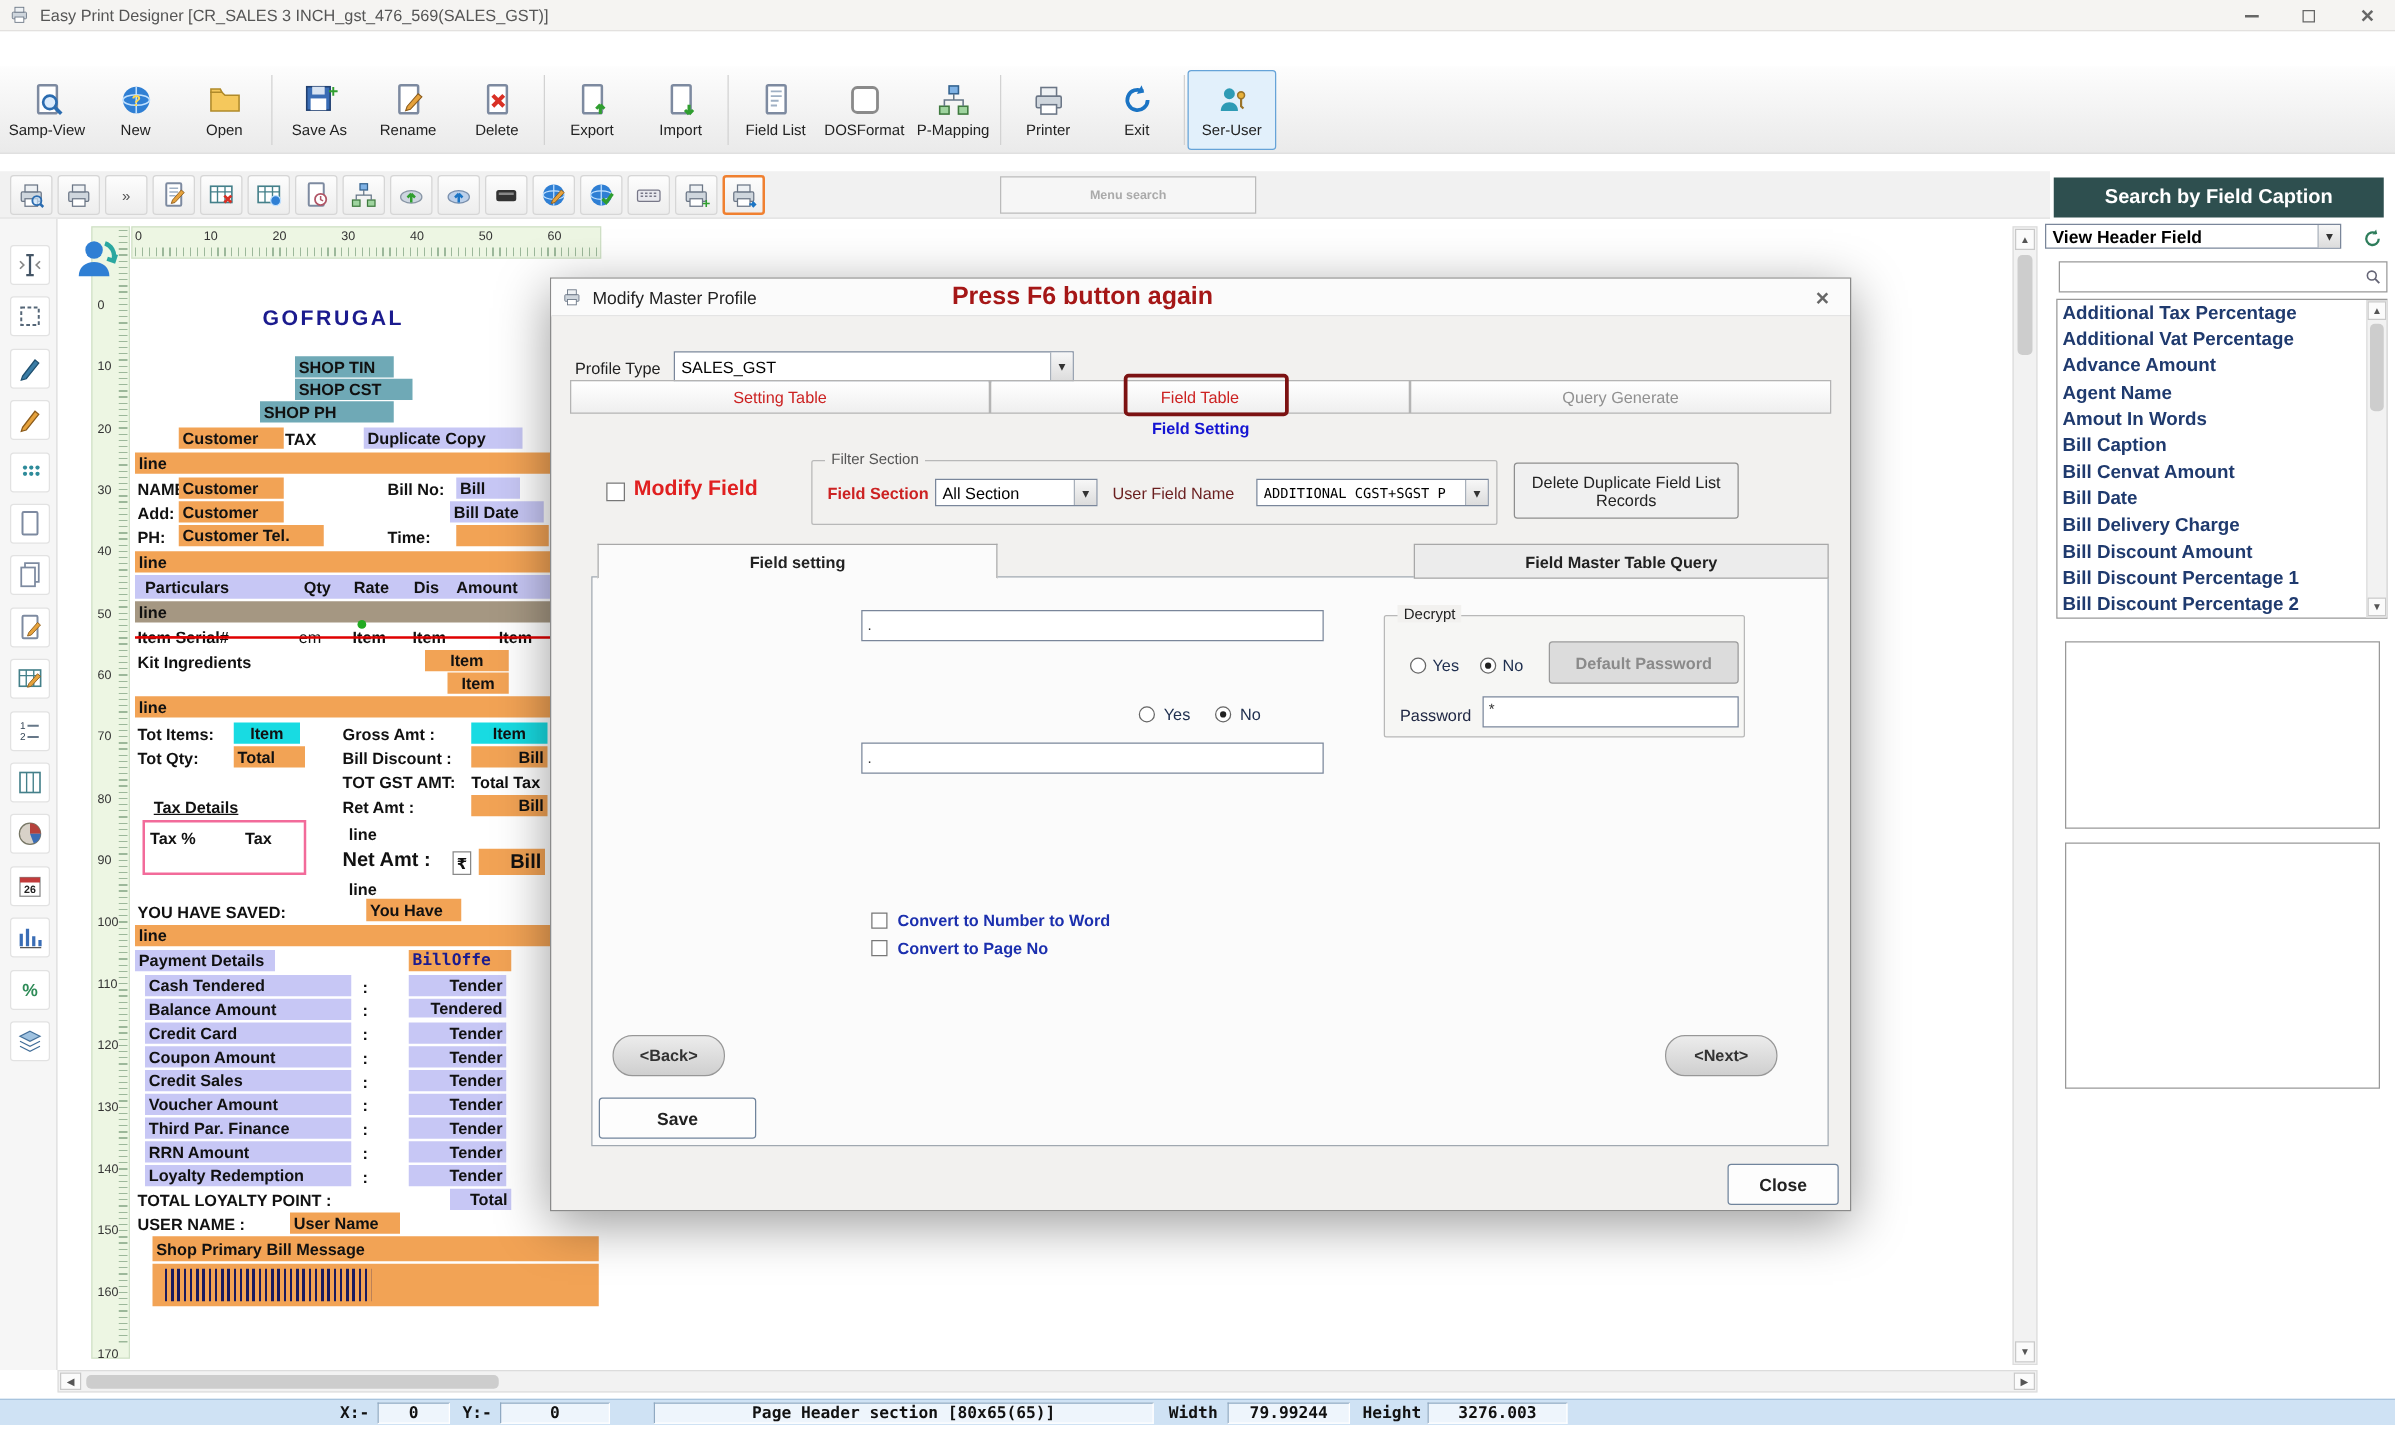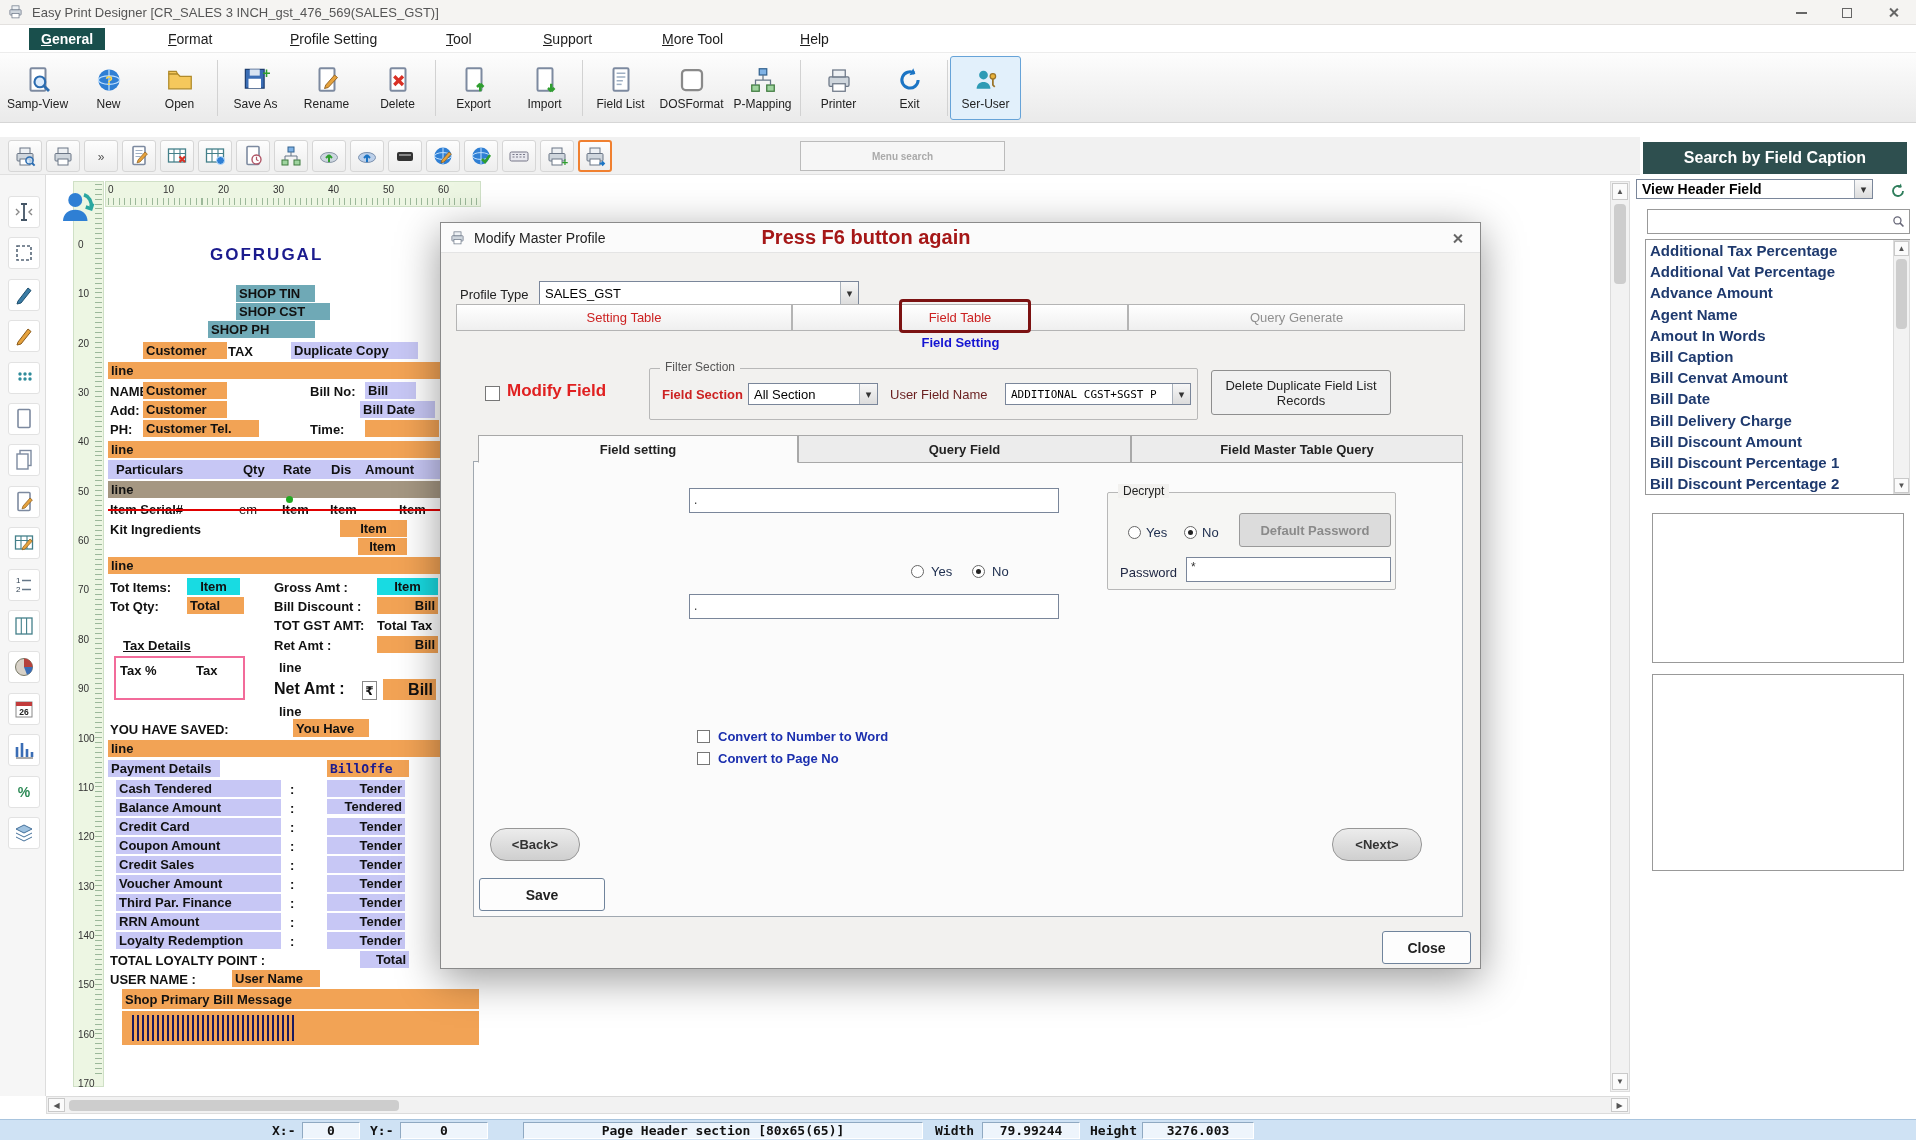--- a/index.html
+++ b/index.html
@@ -147,29 +147,20 @@
         </div>
       <div class="wbtn">
           <div class="max-shape"></div>
         </div>
       <div class="wbtn">
           <div class="x-shape"></div>
         </div>
     </div>
   </div>
 
-  <div id="menubar">
-      <div class="menu-item sel" style="left: 29px;">General</div>
-      <div class="menu-item" style="left: 156px;">Format</div>
-      <div class="menu-item" style="left: 278px;">Profile Setting</div>
-      <div class="menu-item" style="left: 434px;">Tool</div>
-      <div class="menu-item" style="left: 531px;">Support</div>
-      <div class="menu-item" style="left: 650px;">More Tool</div>
-      <div class="menu-item" style="left: 788px;">Help</div>
-    </div>
 
   <div id="toolbar1">
       <div class="tbtn">
         <svg viewBox="0 0 24 24" width="30" height="30">
           <rect x="6" y="2.5" width="12" height="18" rx="1" fill="#ffffff" stroke="#7d8aa0" stroke-width="1.6"></rect>
           <circle cx="13.5" cy="13.5" r="4.3" fill="rgba(200,225,250,.65)" stroke="#2b6cb0" stroke-width="1.7"></circle>
           <line x1="16.6" y1="16.6" x2="20.8" y2="20.8" stroke="#2b6cb0" stroke-width="2.3"></line>
         </svg>
         <span class="tlbl">Samp-View</span>
       </div>
@@ -629,21 +620,20 @@
       <span class="dlbl" style="left:240px;top:18px;color:#6a1f1f">User Field Name</span>
       <div class="combo" style="left:355px;top:14px;width:186px;height:22px">
         <span class="val" style="font-family:'DejaVu Sans Mono',monospace;font-size:11px">ADDITIONAL CGST+SGST P</span>
         <span class="dd"></span>
       </div>
     </div>
     <div id="btn-deldup">Delete Duplicate Field List Records</div>
 
     <div id="inner-panel"></div>
     <div class="itab act" style="left:37px;top:212px;width:320px">Field setting</div>
-    <div class="itab" style="left:357px;top:212px;width:333px">Query Field</div>
     <div class="itab" style="left:690px;top:212px;width:332px">Field Master Table Query</div>
 
     <span class="dlbl" style="left:73px;top:272px">Field Caption</span>
     <div class="tb" style="left:248px;top:265px;width:370px;height:25px;line-height:19px">.</div>
 
     <span class="dlbl" style="left:73px;top:305px">Field Position</span>
     <div class="combo" style="left:248px;top:298px;width:370px;height:25px">
       <span class="val">Header</span>
       <span class="dd"></span>
     </div>

